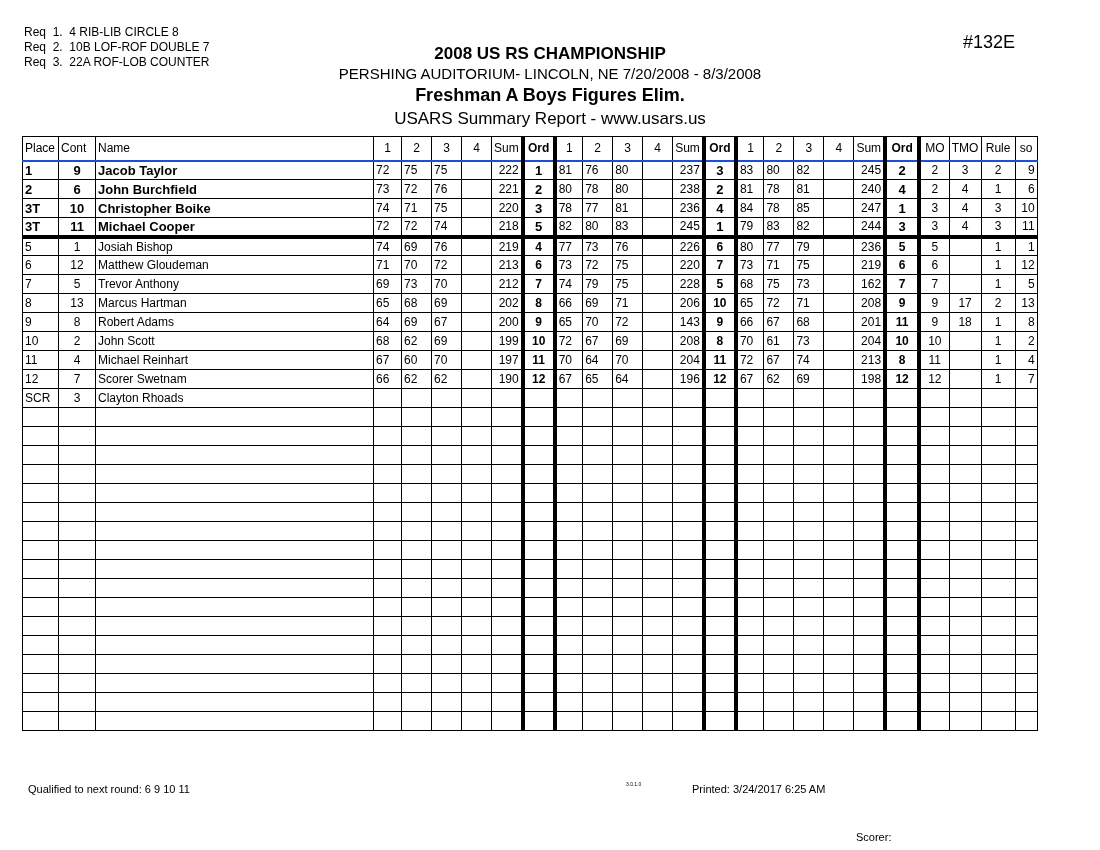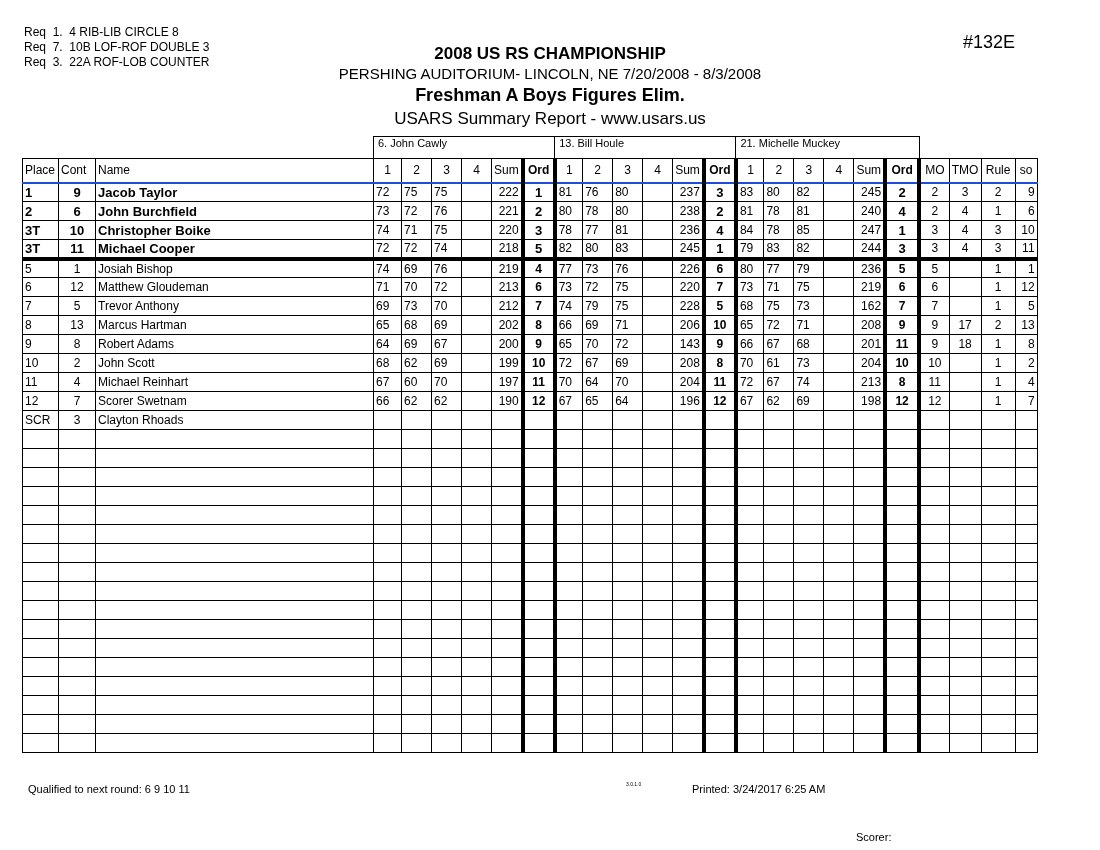--- a/index.html
+++ b/index.html
@@ -29,21 +29,21 @@
   .foot-q { position:absolute; left:28px; top:783px; font-size:11px; }
   .foot-ver { position:absolute; left:626px; top:781px; font-size:5px; }
   .foot-p { position:absolute; left:648px; top:783px; font-size:11px;margin-left:44px; }
   .foot-s { position:absolute; left:856px; top:783px; font-size:11px;margin-top:48px; }
 </style>
 </head>
 <body>
 
 <div class="req">
   <div>Req  1.  4 RIB-LIB CIRCLE 8</div>
-  <div>Req  7.  10B LOF-ROF DOUBLE 3</div>
+  <div>Req  2.  10B LOF-ROF DOUBLE 7</div>
   <div>Req  3.  22A ROF-LOB COUNTER</div>
 </div>
 
 <div class="hdr h1">2008 US RS CHAMPIONSHIP</div>
 <div class="hdr h2">PERSHING AUDITORIUM- LINCOLN, NE  7/20/2008 - 8/3/2008</div>
 <div class="hdr h3">Freshman A Boys Figures Elim.</div>
 <div class="hdr h4">USARS Summary Report - www.usars.us</div>
 <div class="eventno">#132E</div>
 
 <table class="grid">
@@ -68,27 +68,20 @@
       <col style="width:30px">
       <col style="width:30px">
       <col style="width:30px">
       <col style="width:34px">
     <col style="width:30px">
       <col style="width:32px">
       <col style="width:34px">
       <col style="width:22px">
   </colgroup>
   <tbody id="tbody">
-    <tr class="judges">
-      <td colspan="3"></td>
-      <td colspan="6" class="jname">6.  John Cawly</td>
-      <td colspan="6" class="jname">13.  Bill Houle</td>
-      <td colspan="6" class="jname">21.  Michelle Muckey</td>
-      <td colspan="4"></td>
-    </tr>
     <tr class="colhead" id="colhead">
         <td class="left">Place</td>
         <td class="left">Cont</td>
         <td class="left">Name</td>
         <td>1</td>
         <td>2</td>
         <td>3</td>
         <td>4</td>
         <td>Sum</td>
         <td class="ord">Ord</td>

